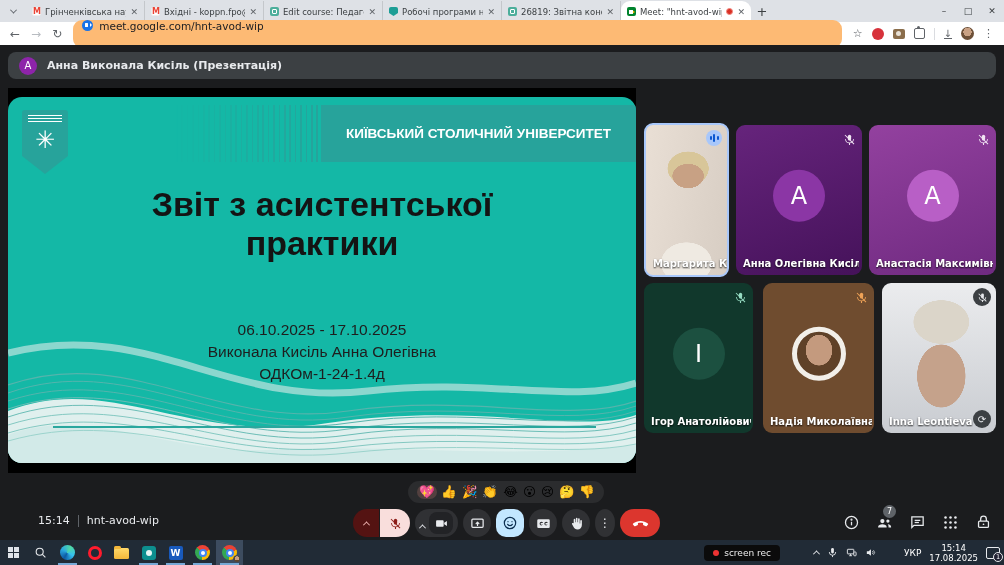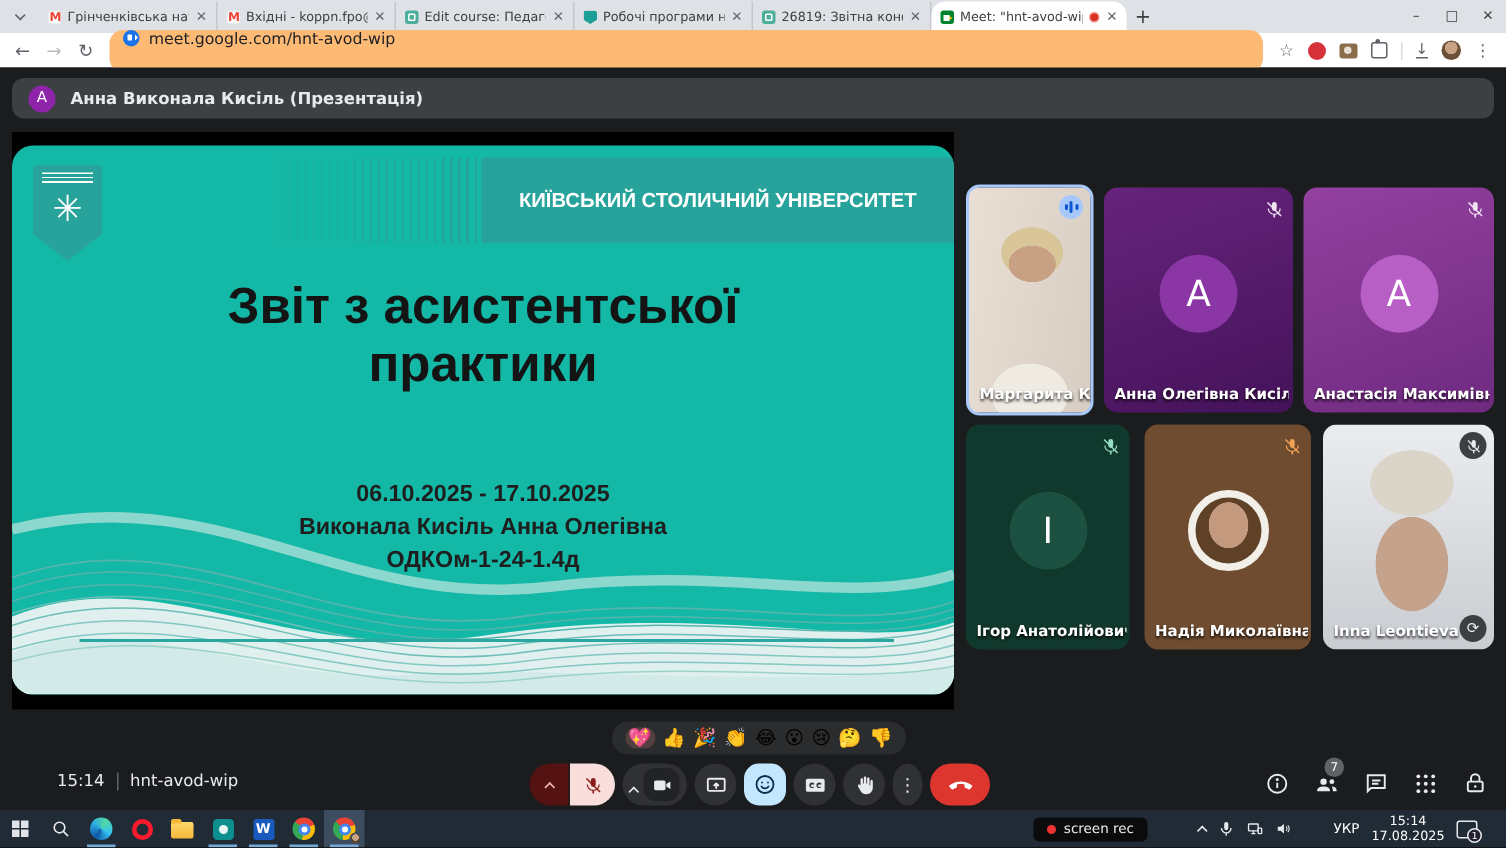--- a/index.html
+++ b/index.html
@@ -57,21 +57,21 @@
   
   .presentation{position:absolute;left:8px;top:43px;width:628px;height:385px;background:#000;}
   .slide{position:absolute;left:0;top:9px;width:628px;height:366px;background:#14b8a6;overflow:hidden;font-family:"Liberation Sans","DejaVu Sans",sans-serif;border-radius:14px;}
   .slide-header{position:absolute;top:8px;left:0;width:628px;height:57px;}
   .band-teal{position:absolute;left:313px;right:0;top:0;bottom:0;background:#27a39b;display:flex;flex-direction:column;align-items:center;justify-content:center;color:#fff;font-weight:bold;font-size:13.5px;line-height:17px;text-align:center;}
   .band-stripes{position:absolute;left:168px;width:145px;top:0;bottom:0;background:repeating-linear-gradient(90deg,#27a39b 0 1.6px,rgba(255,255,255,0) 1.6px 5.4px);-webkit-mask-image:linear-gradient(90deg,transparent,#000);mask-image:linear-gradient(90deg,transparent,#000);}
   .slide-logo{position:absolute;left:14px;top:13px;width:46px;height:64px;background:#27a39b;border-radius:3px 3px 0 0;clip-path:polygon(0 0,100% 0,100% 72%,50% 100%,0 72%);display:flex;flex-direction:column;align-items:center;}
   .logo-lines{margin-top:5px;width:34px;height:7px;background:repeating-linear-gradient(180deg,#fff 0 1px,rgba(255,255,255,0) 1px 3px);}
   .logo-star{margin-top:5px;color:#fff;font-size:24px;line-height:26px;}
   .slide-title{position:absolute;top:88px;left:94px;width:440px;text-align:center;font-size:34px;line-height:39px;font-weight:bold;color:#141414;}
-  .slide-info{position:absolute;top:222px;left:0;width:628px;text-align:center;font-size:15.5px;line-height:22px;font-weight:bold;color:#1e1e1e;}
+  .slide-info{position:absolute;top:222px;left:0;width:628px;text-align:center;font-size:15.5px;line-height:22px;font-weight:normal;color:#1e1e1e;}
   .slide-line{position:absolute;top:329px;left:45px;width:543px;height:2px;background:#2aa79e;}
   .waves{position:absolute;left:0;bottom:0;width:628px;height:150px;}
 
   
   .tile{position:absolute;border-radius:9px;overflow:hidden;}
   .tile-name{position:absolute;left:7px;bottom:6px;color:#fff;font-size:10px;font-weight:600;text-shadow:0 1px 2px rgba(0,0,0,.85);white-space:nowrap;max-width:92%;overflow:hidden;}
   .mic-badge{position:absolute;top:6px;right:6px;width:13px;height:13px;}
   .mic-badge svg{width:13px;height:13px;}
   .mic-badge.circled{width:18px;height:18px;background:#3c4043;border-radius:50%;display:flex;align-items:center;justify-content:center;top:5px;right:5px;}
   .mic-badge.circled svg{width:11px;height:11px;}
@@ -136,21 +136,21 @@
   .ic-edge{width:15px;height:15px;border-radius:50%;background:conic-gradient(from 210deg,#0c59a4,#2ba8e0,#50d8a4,#35c1f1,#0c59a4);}
   .ic-opera{width:14px;height:14px;border-radius:50%;border:3.2px solid #ff1b2d;}
   .ic-folder{width:15px;height:11px;background:linear-gradient(#ffd96a,#f3b73a);border-radius:1.5px;position:relative;margin-top:2px;}
   .ic-folder::before{content:"";position:absolute;top:-2px;left:0;width:7px;height:2.5px;background:#f3b73a;border-radius:1.5px 1.5px 0 0;}
   .ic-teal{width:14px;height:14px;border-radius:3px;background:#0d8f8f;display:flex;align-items:center;justify-content:center;}
   .ic-teal i{width:6px;height:6px;border-radius:50%;background:#e7f6f5;}
   .ic-word{width:14px;height:14px;border-radius:2px;background:#185abd;color:#fff;font-size:9px;font-weight:bold;display:flex;align-items:center;justify-content:center;}
   .ic-chrome{width:15px;height:15px;border-radius:50%;background:conic-gradient(from -50deg,#ea4335 0 33%,#fbbc05 33% 66%,#34a853 66% 100%);position:relative;}
   .ic-chrome::after{content:"";position:absolute;inset:3.5px;border-radius:50%;background:#fff;border:2px solid #4285f4;}
   .mini-avatar{position:absolute;right:2px;bottom:2px;width:8px;height:8px;border-radius:50%;background:radial-gradient(circle at 50% 38%,#c9a184 0 45%,#5d452e 46%);border:1px solid #3d4c5f;}
-  .tb-right{margin-left:auto;display:flex;align-items:center;height:25px;gap:8px;padding-right:19px;color:#fff;}
+  .tb-right{margin-left:auto;display:flex;align-items:center;height:25px;gap:8px;padding-right:4px;color:#fff;}
   .rec-pill{background:#0b0b0b;border-radius:4px;height:16px;display:flex;align-items:center;gap:5px;padding:0 9px;color:#ececec;font-size:9px;margin-right:26px;}
   .rec-dot2{width:6px;height:6px;border-radius:50%;background:#e33;}
   .tray{display:flex;align-items:center;gap:8px;}
   .tray svg{width:11px;height:11px;}
   .tray-lang{font-size:9px;color:#fff;margin-left:20px;}
   .tray-clock{text-align:center;font-size:8.5px;line-height:10px;color:#fff;}
   .tray-notif{position:relative;width:14px;height:12px;border:1.2px solid #e8eaed;border-radius:2px;}
   .tray-notif b{position:absolute;right:-4px;bottom:-4px;width:10px;height:10px;border-radius:50%;background:#223;border:1px solid #e8eaed;color:#fff;font-size:6.5px;font-weight:normal;display:flex;align-items:center;justify-content:center;}
 </style>
 </head>

